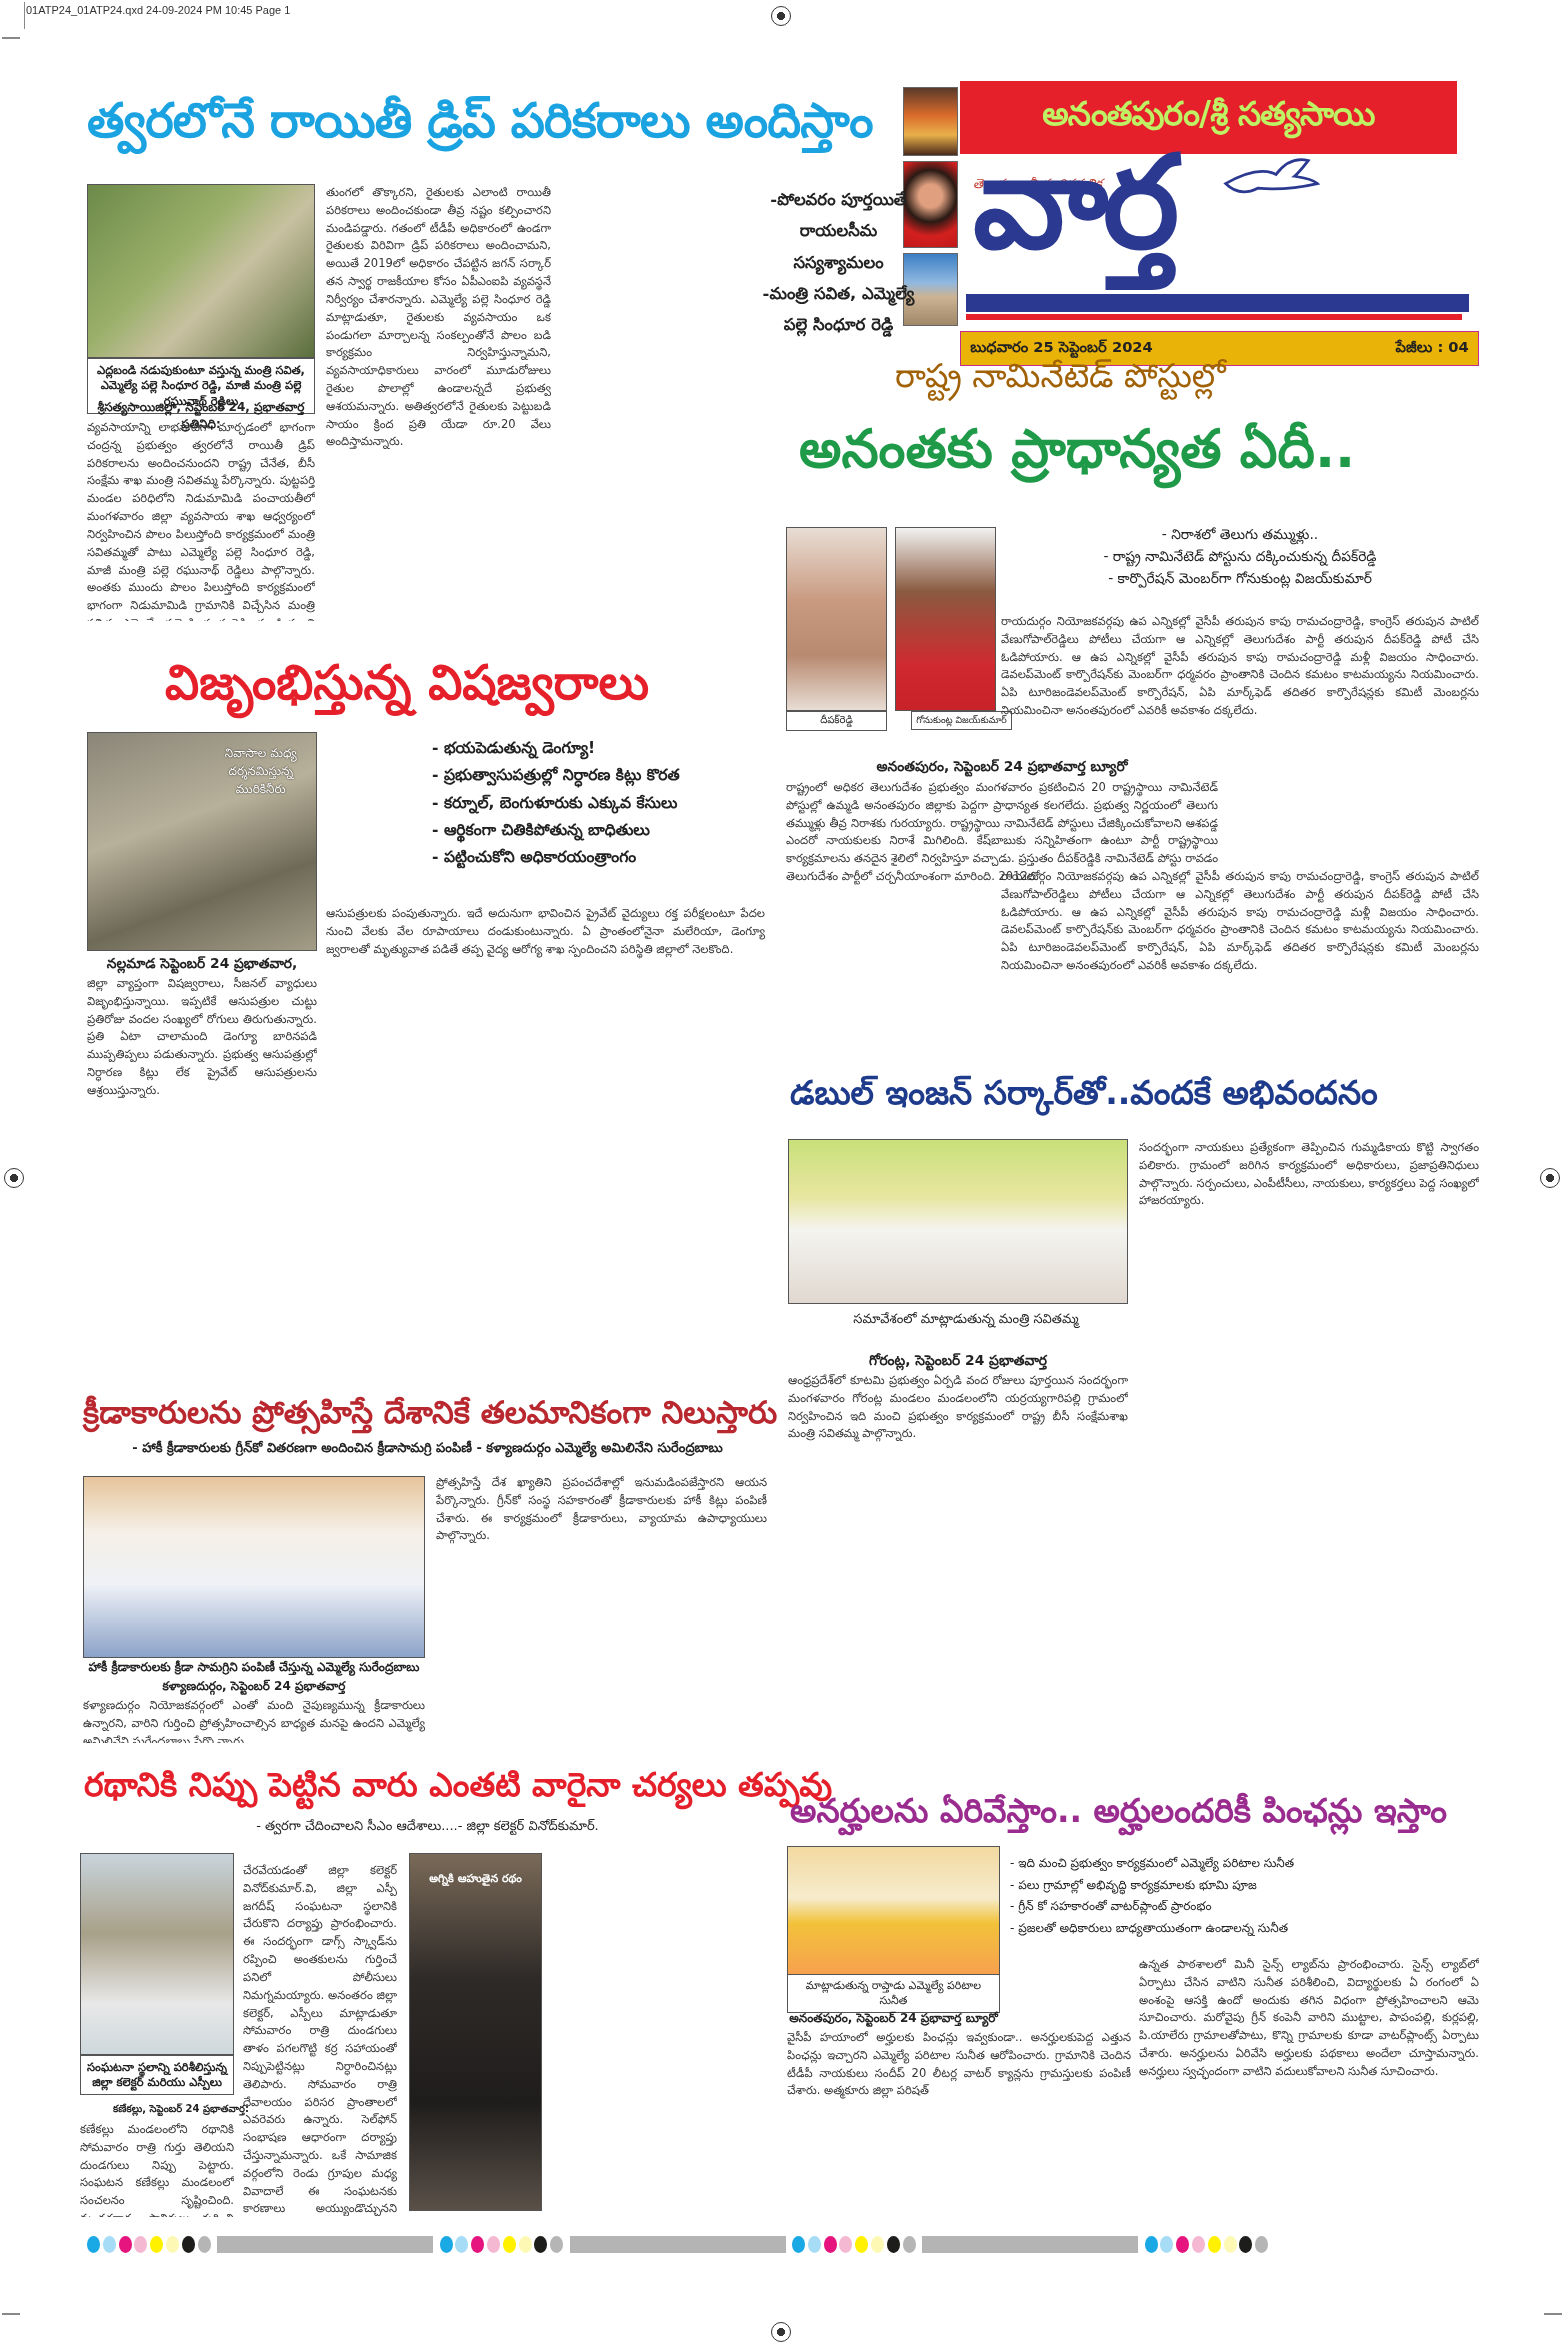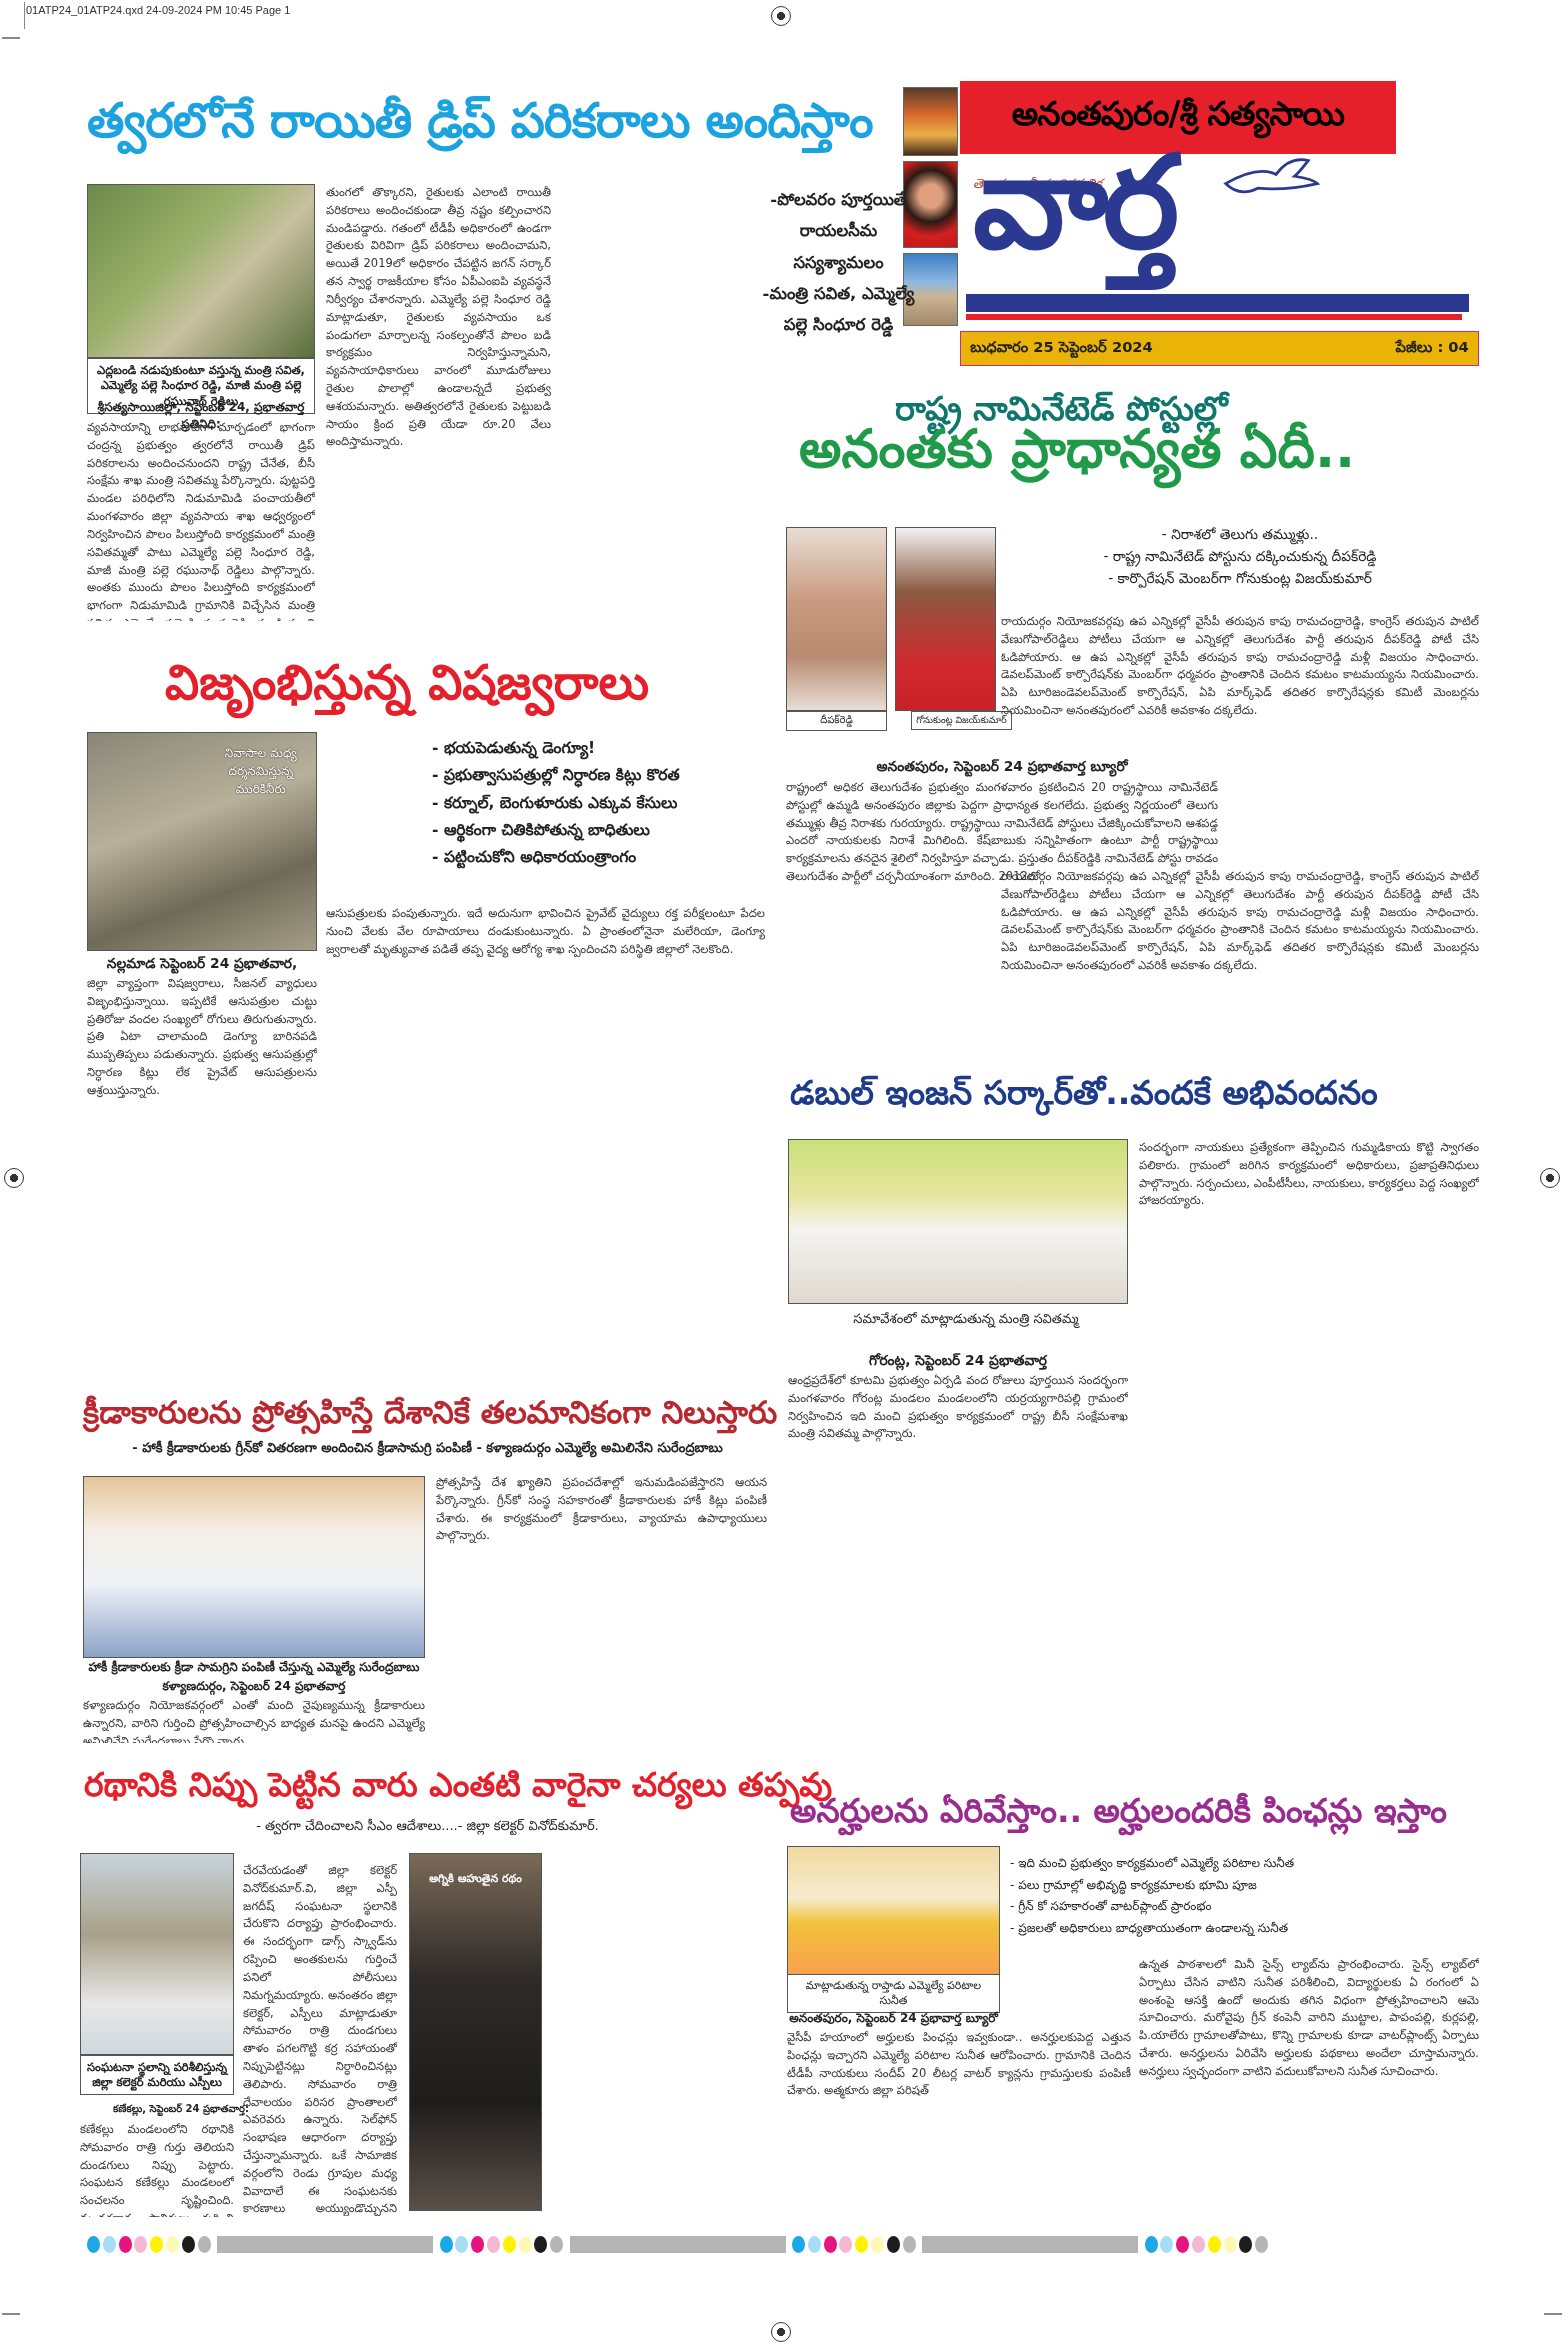--- a/index.html
+++ b/index.html
@@ -15,21 +15,21 @@
   .photo.hall { background: linear-gradient(180deg, #e6c49a 0%, #f5efe6 30%, #eef1f6 60%, #8ba2c8 100%); }
   .photo.dark { background: linear-gradient(180deg, #7a6a58 0%, #2e2a28 35%, #1f1d1c 70%, #5a5048 100%); }
   .photo.crowd { background: linear-gradient(180deg, #c8d4dc 0%, #a8a088 40%, #e8e8e8 75%, #cfd8dc 100%); }
   .photo.meet { background: linear-gradient(180deg, #f2d9a0 0%, #f6eccd 40%, #f2c23a 60%, #f7a14f 100%); }
   .caption-box { border: 0.9px solid #555; background: #fff; text-align: center; font-size: 13.8px; font-weight: bold; padding: 3.7px 5.5px; line-height: 1.35; }
   .caption { text-align: center; font-size: 13px; line-height: 1.3; }
   .dateline { text-align: center; font-size: 13.8px; font-weight: bold; }
   .body-text { font-size: 11.5px; line-height: 1.55; text-align: justify; color: #333; overflow: hidden; }
   .bullets { font-size: 15.6px; font-weight: bold; line-height: 1.75; color: #222; }
   .sub-bullets { font-size: 13.8px; line-height: 1.6; color: #222; }
-  .masthead-red { left: 960px; top: 81px; width: 436px; height: 73px; background: #e5202a; color: #000000; font-size: 33px; font-weight: bold; display: flex; align-items: center; justify-content: center; letter-spacing: -0.9px; }
+  .masthead-red { left: 960px; top: 81px; width: 497px; height: 73px; background: #e5202a; color: #bef264; font-size: 33px; font-weight: bold; display: flex; align-items: center; justify-content: center; letter-spacing: -0.9px; }
   .mast-title { left: 973px; top: 138px; font-size: 129px; font-weight: bold; color: #2b3990; line-height: 1; letter-spacing: -5.5px; }
   .mast-bar { left: 966px; top: 294px; width: 503px; height: 18.4px; background: #2b3990; }
   .mast-redline { left: 966px; top: 314px; width: 496px; height: 5.5px; background: #e5202a; }
   .tagline { left: 973px; top: 176px; font-size: 13px; color: #c0392b; font-style: italic; }
   .date-bar { left: 960px; top: 331px; width: 519px; height: 35px; background: #eab308; border: 1.8px solid #c32d8f; display: flex; align-items: center; justify-content: space-between; padding: 0 9.2px; font-size: 14.7px; font-weight: bold; }
   .side-thumb { left: 903px; width: 55px; border: 0.9px solid #666; }
   .color-strip { top: 2236px; display: flex; align-items: center; gap: 2.8px; }
   .dot { width: 13px; height: 16.5px; border-radius: 50%; }
   .grey-block { height: 16.5px; background: #b4b4b4; }
 </style>
@@ -88,21 +88,21 @@
     <div>- కర్నూల్, బెంగుళూరుకు ఎక్కువ కేసులు</div>
     <div>- ఆర్థికంగా చితికిపోతున్న బాధితులు</div>
     <div>- పట్టించుకోని అధికారయంత్రాంగం</div>
   </div>
   <div class="abs dateline" style="left:87px; top:955px; width:230px;">నల్లమాడ సెప్టెంబర్ 24 ప్రభాతవార,</div>
   <div class="abs body-text" style="left:87px; top:975px; width:230px; height:404px;">జిల్లా వ్యాప్తంగా విషజ్వరాలు, సీజనల్ వ్యాధులు విజృంభిస్తున్నాయి. ఇప్పటికే ఆసుపత్రుల చుట్టు ప్రతిరోజు వందల సంఖ్యలో రోగులు తిరుగుతున్నారు. ప్రతి ఏటా చాలామంది డెంగ్యూ బారినపడి ముప్పతిప్పలు పడుతున్నారు. ప్రభుత్వ ఆసుపత్రుల్లో నిర్ధారణ కిట్లు లేక ప్రైవేట్ ఆసుపత్రులను ఆశ్రయిస్తున్నారు.</div>
   <div class="abs body-text" style="left:326px; top:905px; width:439px; height:473px;">ఆసుపత్రులకు పంపుతున్నారు. ఇదే అదునుగా భావించిన ప్రైవేట్ వైద్యులు రక్త పరీక్షలంటూ పేదల నుంచి వేలకు వేల రూపాయాలు దండుకుంటున్నారు. ఏ ప్రాంతంలోనైనా మలేరియా, డెంగ్యూ జ్వరాలతో మృత్యువాత పడితే తప్ప వైద్య ఆరోగ్య శాఖ స్పందించని పరిస్థితి జిల్లాలో నెలకొంది.</div>
 </div>
 
 <div>
-  <div class="abs" style="left:895px; top:389px; font-size:33px; font-weight:bold; color:#0f766e; white-space:nowrap;">రాష్ట్ర నామినేటెడ్ పోస్టుల్లో</div>
+  <div class="abs" style="left:895px; top:356px; font-size:33px; font-weight:normal; color:#a16207; white-space:nowrap;">రాష్ట్ర నామినేటెడ్ పోస్టుల్లో</div>
   <div class="abs" style="left:799px; top:418px; font-size:53px; font-weight:bold; color:#1f9a48; white-space:nowrap;">అనంతకు ప్రాధాన్యత ఏదీ..</div>
   <div class="abs photo" style="left:786px; top:527px; width:101px; height:184px; background:linear-gradient(180deg,#e8ddd4,#c99a80 40%,#b88a70 70%,#e8ddd4);"></div>
   <div class="abs photo" style="left:895px; top:527px; width:101px; height:184px; background:linear-gradient(180deg,#f2f2f2,#8a5a40 35%,#d02a30 75%,#c82228);"></div>
   <div class="abs" style="left:786px; top:711px; width:101px; border:0.9px solid #555; text-align:center; font-size:10px; padding:1.8px;">దీపక్‌రెడ్డి</div>
   <div class="abs" style="left:895px; top:711px; width:101px; border:0.9px solid #555; text-align:center; font-size:9.2px; padding:1.8px; background:#fff;margin-left:16px;">గోనుకుంట్ల విజయ్‌కుమార్</div>
   <div class="abs sub-bullets" style="left:1001px; top:523px; width:478px; text-align:center;">
     <div>- నిరాశలో తెలుగు తమ్ముళ్లు..</div>
     <div>- రాష్ట్ర నామినేటెడ్ పోస్టును దక్కించుకున్న దీపక్‌రెడ్డి</div>
     <div>- కార్పొరేషన్ మెంబర్‌గా గోనుకుంట్ల విజయ్‌కుమార్</div>
   </div>

